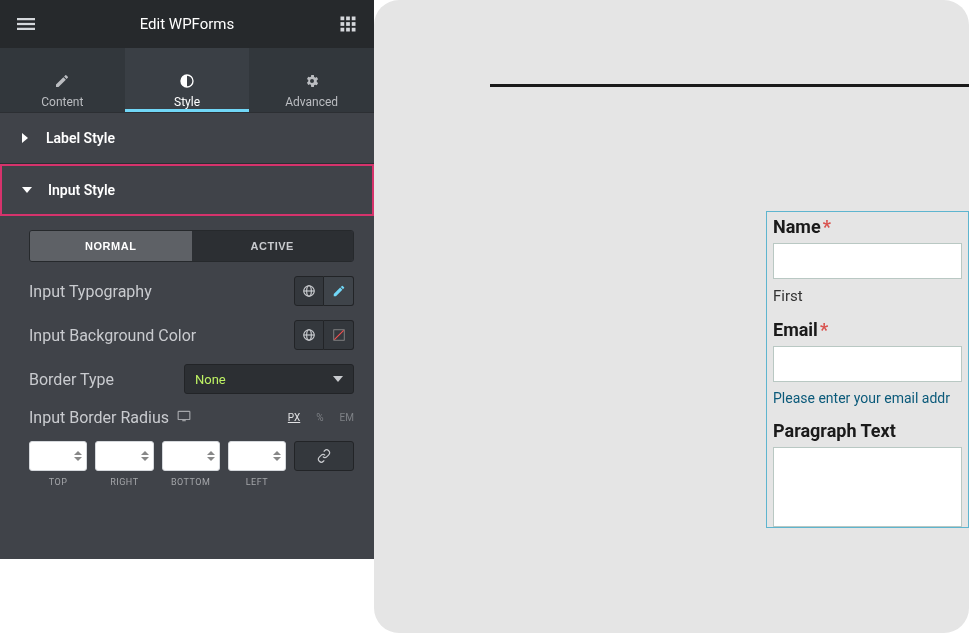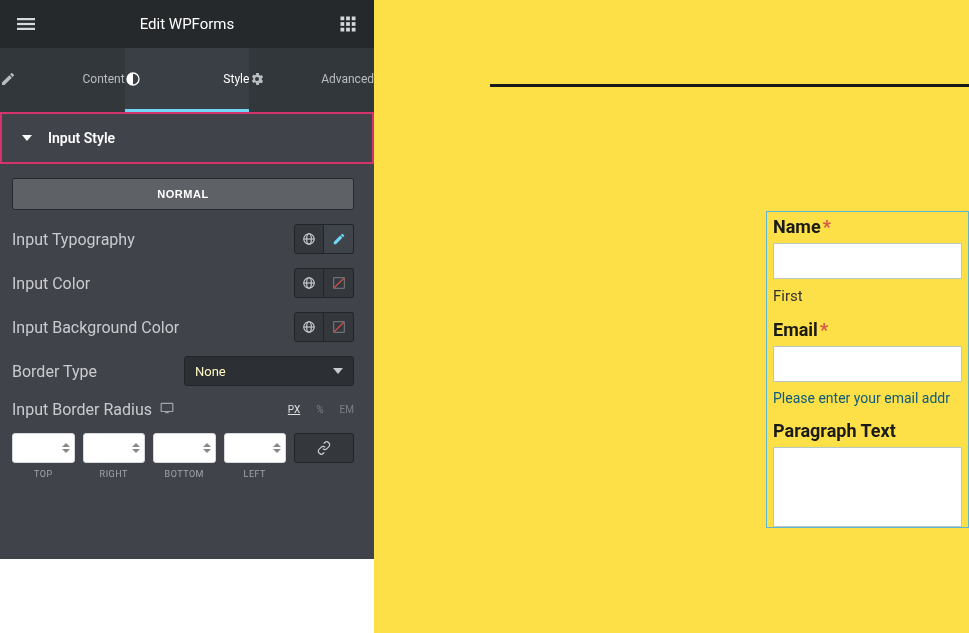--- a/index.html
+++ b/index.html
@@ -14,48 +14,48 @@
   }
   .panel-header {
     height: 48px; background: #26292c; display: flex; align-items: center; justify-content: space-between;
     padding: 0 12px; position: relative;
   }
   .panel-header .title { position:absolute; left:0; right:0; text-align:center; font-size: 15px; font-weight:400; color:#fff; pointer-events:none; }
   .icon-btn { width:28px; height:28px; display:flex; align-items:center; justify-content:center; cursor:pointer; color:#d5d8dc; z-index:1; }
   .icon-btn svg { width:18px; height:18px; fill:currentColor; }
 
   .tabs { display:flex; background:#32373c; height:64px; }
-  .tab { flex:1; display:flex; flex-direction:row; align-items:center; justify-content:space-between; gap:6px; color:#bbbdc1; cursor:pointer; font-size:12px; border-bottom:3px solid transparent; }
+  .tab { flex:1; display:flex; flex-direction:column; align-items:center; justify-content:flex-end; gap:6px; color:#bbbdc1; cursor:pointer; font-size:12px; border-bottom:3px solid transparent; }
   .tab svg { width:16px; height:16px; fill:currentColor; }
   .tab.active { color:#fff; border-bottom-color:#71d7f7; background:#3a3f45; }
 
   .sections { flex:1; overflow:auto; }
   .section-header { height:52px; display:flex; align-items:center; gap:16px; padding:0 20px; border-top:1px solid #2c2f33; border-bottom:1px solid #2c2f33; cursor:pointer; color:#fff; font-size:14px; font-weight:600; }
   .section-header .caret svg { width:10px; height:10px; fill:#fff; }
   .section-header.highlight { border:2px solid #d6336c; }
 
-  .section-body { padding:14px 20px 20px 12px; display:flex; flex-direction:column; gap:14px; }
+  .section-body { padding:14px 20px 20px 29px; display:flex; flex-direction:column; gap:14px; }
 
   .seg { display:flex; border:1px solid #26292c; border-radius:3px; overflow:hidden; height:32px; }
   .seg button { flex:1; background:#2c2f33; color:#c9cbcf; border:none; font-size:11px; letter-spacing:.5px; font-weight:600; cursor:pointer; }
   .seg button.selected { background:#5e6166; color:#fff; }
 
   .row { display:flex; align-items:center; justify-content:space-between; }
   .row-label { color:#c9cbcf; font-size:16px; }
   .btn-group { display:flex; gap:0; }
   .mini-btn { width:30px; height:30px; border:1px solid #222427; background:#34383d; display:flex; align-items:center; justify-content:center; cursor:pointer; }
   .mini-btn:first-child { border-top-left-radius:3px; border-bottom-left-radius:3px; }
   .mini-btn:last-child { border-top-right-radius:3px; border-bottom-right-radius:3px; }
   .mini-btn + .mini-btn { border-left:none; }
   .mini-btn.accent { background:#3f444a; }
   .mini-btn svg { width:14px; height:14px; fill:#c9cbcf; }
   .mini-btn .pencil { fill:#71d7f7; }
   .mini-btn .slash { stroke:#f05050; }
 
-  .select { width:170px; height:30px; background:#2c2f33; border:1px solid #222427; border-radius:3px; display:flex; align-items:center; justify-content:space-between; padding:0 10px; color:#fef9c3; cursor:pointer; }
+  .select { width:170px; height:30px; background:#2c2f33; border:1px solid #222427; border-radius:3px; display:flex; align-items:center; justify-content:space-between; padding:0 10px; color:#bef264; cursor:pointer; }
   .select svg { width:10px; height:10px; fill:#c9cbcf; }
 
   .units { display:flex; align-items:center; gap:16px; margin-left:auto; }
   .units span { font-size:10px; color:#7d8085; cursor:pointer; }
   .units span.selected { color:#e0e1e3; text-decoration:underline; }
 
   .dim-row { display:flex; gap:8px;justify-content:flex-end; }
   .dim-box { flex:1; display:flex; flex-direction:column; align-items:center; gap:6px; }
   .dim-input { width:100%; height:30px; background:#fff; border:1px solid #d5d8dc; border-radius:3px; display:flex; align-items:center; justify-content:center; position:relative; }
   .dim-input .spinner { position:absolute; right:4px; display:flex; flex-direction:column; gap:0; }
@@ -63,21 +63,21 @@
   .dim-input .spinner .up { border-bottom:4px solid #888; margin-bottom:2px; }
   .dim-input .spinner .dn { border-top:4px solid #888; }
   .dim-label { font-size:9px; letter-spacing:.5px; color:#a4a6aa; }
   .link-box { width:60px; height:30px; background:#34383d; border:1px solid #222427; border-radius:3px; display:flex; align-items:center; justify-content:center; cursor:pointer; }
   .link-box svg { width:14px; height:14px; fill:#c9cbcf; }
 
   .collapse-handle { position:absolute; left:374px; top:420px; width:18px; height:60px; background:#2c2f33; display:flex; align-items:center; justify-content:center; cursor:pointer; }
   .collapse-handle svg { width:8px; height:12px; fill:#c9cbcf; }
 
   
-  .preview { position:absolute; left:374px; top:0; right:0; bottom:0; background:#fde047; }
+  .preview { position:absolute; left:374px; top:0; right:0; bottom:0; background:#e5e5e5;border-radius:25px; }
   .hr-bar { position:absolute; left:116px; right:0; top:84px; height:3px; background:#1a1a1a; }
   .form-outline { position:absolute; left:392px; top:211px; right:0; border:1px solid #5eb5cf; padding:4px 6px 0 6px; }
   .field-label { font-size:18px; font-weight:700; color:#1a1a1a; margin-bottom:6px; }
   .field-label .req { color:#d9534f; margin-left:2px; }
   .field-input { width:100%; height:36px; background:#fff; border:1px solid #b9c8c3; margin-bottom:8px; }
   .sub-label { font-size:15px; color:#333; margin-bottom:14px; }
   .hint { font-size:14px; color:#0b5a7a; margin-bottom:14px; }
   .field-textarea { width:100%; height:80px; background:#fff; border:1px solid #b9c8c3; }
 </style>
 </head>
@@ -125,72 +125,63 @@
     <div class="tab">
       <svg viewBox="0 0 24 24">
           <path d="M19.14 12.94a7.07 7.07 0 000-1.88l2.03-1.58-2-3.46-2.39.96a7.03 7.03 0 00-1.63-.94L14.8 3h-4l-.35 2.54c-.58.23-1.13.55-1.63.94l-2.39-.96-2 3.46 2.03 1.58a7.07 7.07 0 000 1.88L4.43 14.52l2 3.46 2.39-.96c.5.39 1.05.71 1.63.94L10.8 21h4l.35-2.54c.58-.23 1.13-.55 1.63-.94l2.39.96 2-3.46-2.03-1.58zM12 15a3 3 0 110-6 3 3 0 010 6z"></path>
         </svg>
       <span>Advanced</span>
     </div>
   </div>
 
   <div class="sections">
 
+    <div class="section-header">
+      <span class="caret">
+        <svg viewBox="0 0 10 10">
+            <path d="M2 0l6 5-6 5z"></path>
+          </svg>
+      </span>
+      <span>Label Style</span>
+    </div>
 
     <div class="section-header highlight">
       <span class="caret">
         <svg viewBox="0 0 10 10">
             <path d="M0 2l5 6 5-6z"></path>
           </svg>
       </span>
       <span>Input Style</span>
     </div>
 
     <div class="section-body">
 
       <div class="seg">
         <button class="selected">NORMAL</button>
+        <button>ACTIVE</button>
       </div>
 
       <div class="row">
         <span class="row-label">Input Typography</span>
         <div class="btn-group">
           <div class="mini-btn">
             <svg viewBox="0 0 24 24">
                 <circle cx="12" cy="12" r="9" fill="none" stroke="#c9cbcf" stroke-width="2"></circle>
                 <ellipse cx="12" cy="12" rx="4" ry="9" fill="none" stroke="#c9cbcf" stroke-width="2"></ellipse>
                 <line x1="3" y1="12" x2="21" y2="12" stroke="#c9cbcf" stroke-width="2"></line>
               </svg>
           </div>
           <div class="mini-btn accent">
             <svg viewBox="0 0 24 24" class="pencil">
                 <path d="M3 17.25V21h3.75L17.81 9.94l-3.75-3.75L3 17.25zM20.71 7.04a1 1 0 000-1.41l-2.34-2.34a1 1 0 00-1.41 0l-1.83 1.83 3.75 3.75 1.83-1.83z"></path>
               </svg>
           </div>
         </div>
       </div>
 
-      <div class="row">
-        <span class="row-label">Input Color</span>
-        <div class="btn-group">
-          <div class="mini-btn">
-            <svg viewBox="0 0 24 24">
-                <circle cx="12" cy="12" r="9" fill="none" stroke="#c9cbcf" stroke-width="2"></circle>
-                <ellipse cx="12" cy="12" rx="4" ry="9" fill="none" stroke="#c9cbcf" stroke-width="2"></ellipse>
-                <line x1="3" y1="12" x2="21" y2="12" stroke="#c9cbcf" stroke-width="2"></line>
-              </svg>
-          </div>
-          <div class="mini-btn">
-            <svg viewBox="0 0 24 24">
-                <rect x="3" y="3" width="18" height="18" fill="none" stroke="#888" stroke-width="1.5"></rect>
-                <line x1="4" y1="20" x2="20" y2="4" class="slash" stroke-width="2"></line>
-              </svg>
-          </div>
-        </div>
-      </div>
 
       <div class="row">
         <span class="row-label">Input Background Color</span>
         <div class="btn-group">
           <div class="mini-btn">
             <svg viewBox="0 0 24 24">
                 <circle cx="12" cy="12" r="9" fill="none" stroke="#c9cbcf" stroke-width="2"></circle>
                 <ellipse cx="12" cy="12" rx="4" ry="9" fill="none" stroke="#c9cbcf" stroke-width="2"></ellipse>
                 <line x1="3" y1="12" x2="21" y2="12" stroke="#c9cbcf" stroke-width="2"></line>
               </svg>

